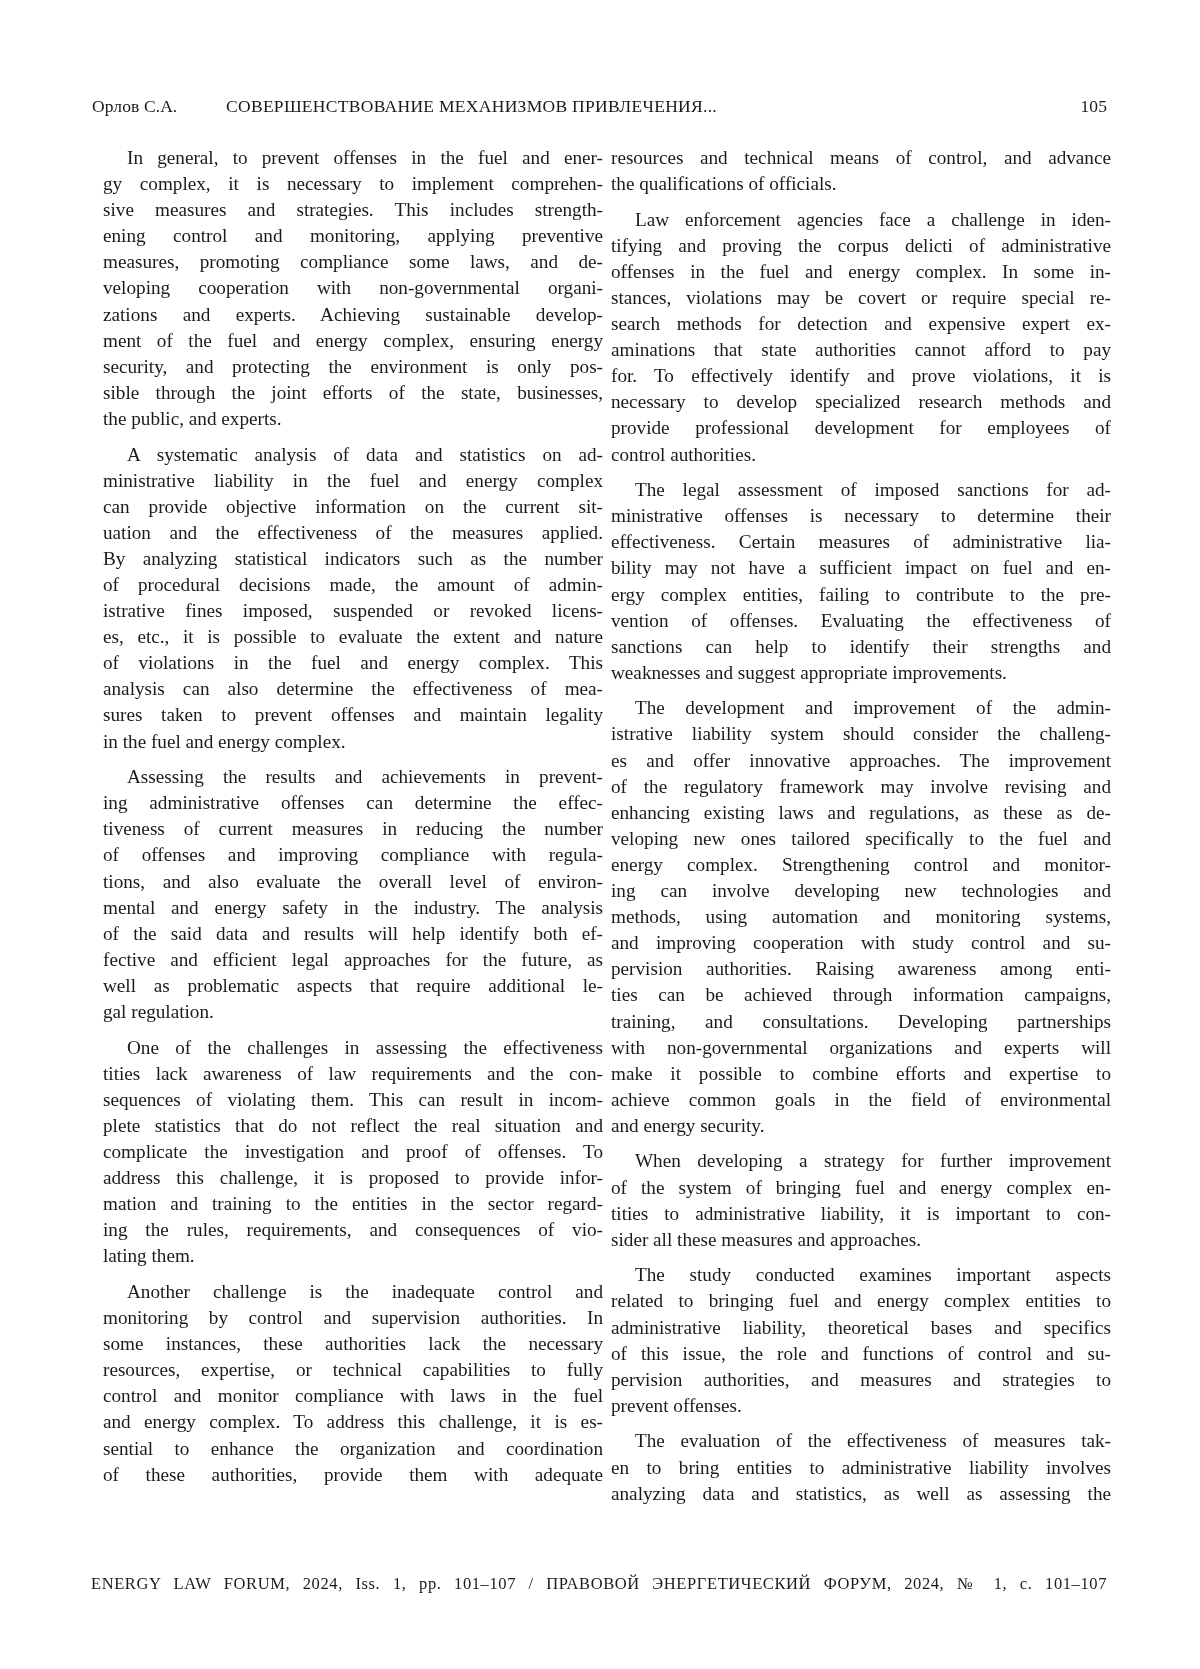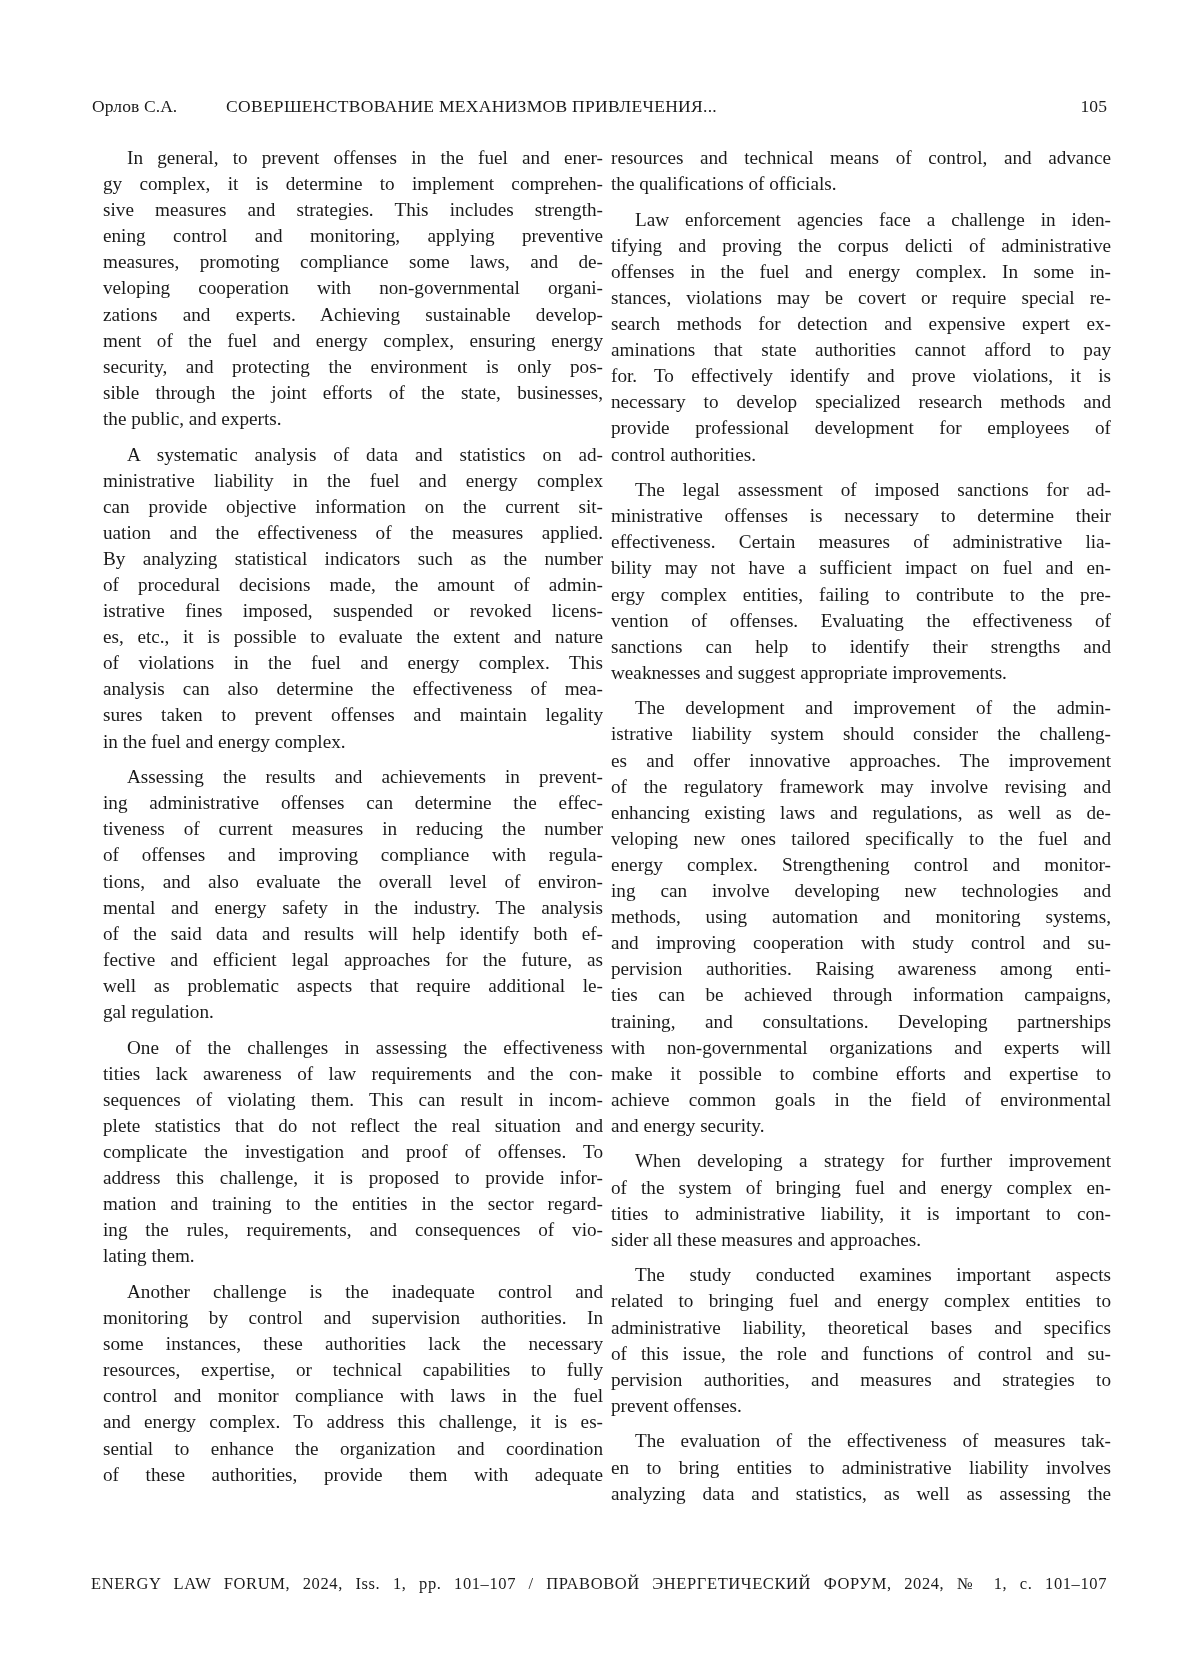--- a/index.html
+++ b/index.html
@@ -38,21 +38,21 @@
 
 <div class="running-head">
   <span class="author">Орлов С.А.</span>
   <span class="title">СОВЕРШЕНСТВОВАНИЕ МЕХАНИЗМОВ ПРИВЛЕЧЕНИЯ...</span>
   <span class="page-num">105</span>
 </div>
 
 <div class="column col-left" id="col-left">
     <div class="para">
       <span class="line indent">In general, to prevent offenses in the fuel and ener-</span>
-      <span class="line">gy complex, it is determine to implement comprehen-</span>
+      <span class="line">gy complex, it is necessary to implement comprehen-</span>
       <span class="line">sive measures and strategies. This includes strength-</span>
       <span class="line">ening control and monitoring, applying preventive</span>
       <span class="line">measures, promoting compliance some laws, and de-</span>
       <span class="line">veloping cooperation with non-governmental organi-</span>
       <span class="line">zations and experts. Achieving sustainable develop-</span>
       <span class="line">ment of the fuel and energy complex, ensuring energy</span>
       <span class="line">security, and protecting the environment is only pos-</span>
       <span class="line">sible through the joint efforts of the state, businesses,</span>
       <span class="line last">the public, and experts.</span>
     </div>
@@ -129,21 +129,21 @@
       <span class="line">ergy complex entities, failing to contribute to the pre-</span>
       <span class="line">vention of offenses. Evaluating the effectiveness of</span>
       <span class="line">sanctions can help to identify their strengths and</span>
       <span class="line last">weaknesses and suggest appropriate improvements.</span>
     </div>
     <div class="para">
       <span class="line indent">The development and improvement of the admin-</span>
       <span class="line">istrative liability system should consider the challeng-</span>
       <span class="line">es and offer innovative approaches. The improvement</span>
       <span class="line">of the regulatory framework may involve revising and</span>
-      <span class="line">enhancing existing laws and regulations, as well as de-</span>
+      <span class="line">enhancing existing laws and regulations, as these as de-</span>
       <span class="line">veloping new ones tailored specifically to the fuel and</span>
       <span class="line">energy complex. Strengthening control and monitor-</span>
       <span class="line">ing can involve developing new technologies and</span>
       <span class="line">methods, using automation and monitoring systems,</span>
       <span class="line">and improving cooperation with study control and su-</span>
       <span class="line">pervision authorities. Raising awareness among enti-</span>
       <span class="line">ties can be achieved through information campaigns,</span>
       <span class="line">training, and consultations. Developing partnerships</span>
       <span class="line">with non-governmental organizations and experts will</span>
       <span class="line">make it possible to combine efforts and expertise to</span>

